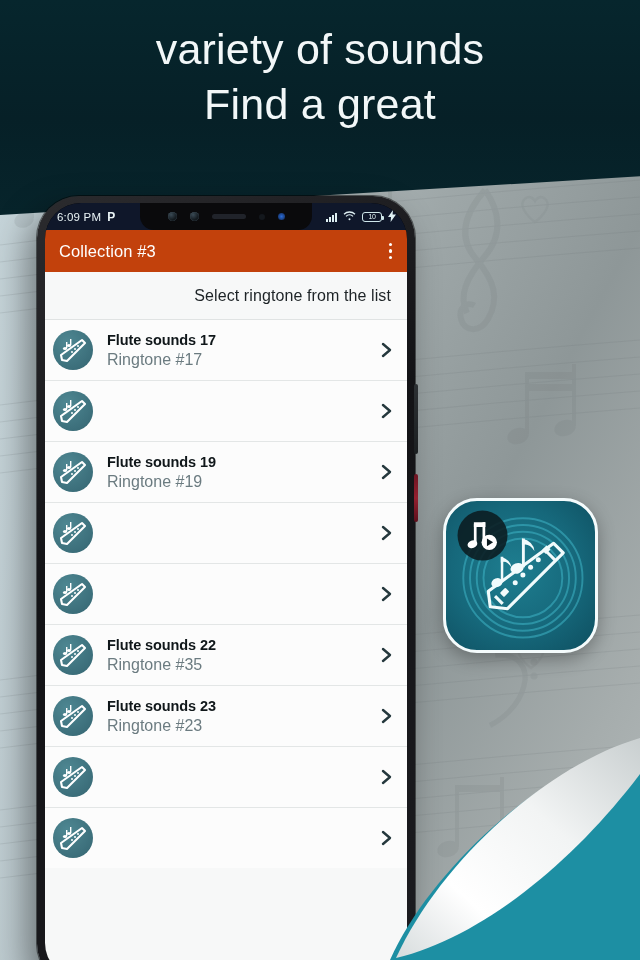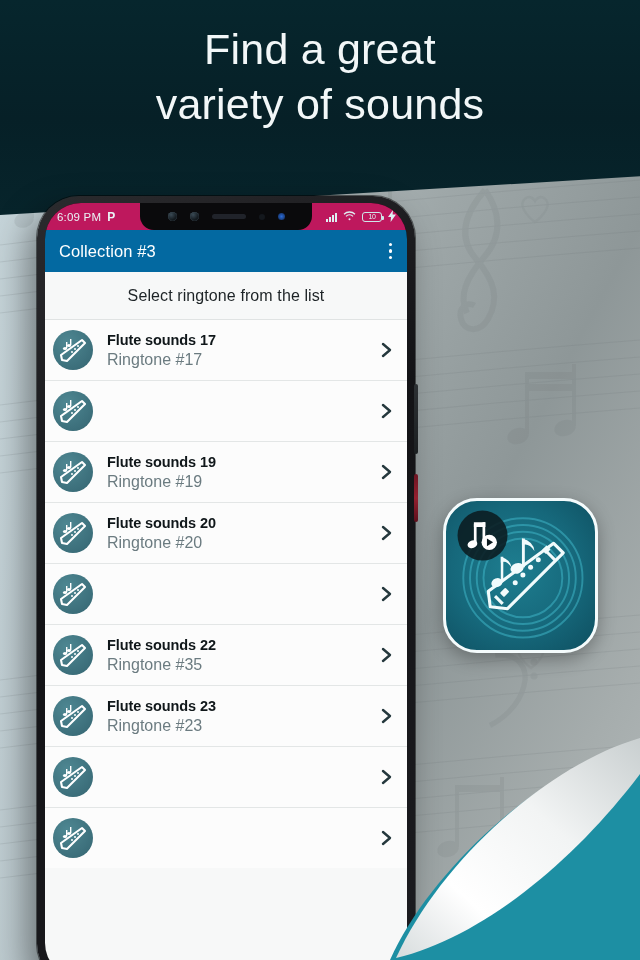--- a/index.html
+++ b/index.html
@@ -87,21 +87,21 @@
   .vol-btn{
     position:absolute; right:-3px; top:188px; width:4px; height:70px;
     border-radius:2px; background:linear-gradient(180deg,#2d3134,#1b1f21);
     z-index:7;
   }
 
   
   .status-bar {
     position:relative;
     height:27px;
-    background:#be185d;
+    background:#0f172a;
     display:flex; align-items:center;
     color:#eaf4f6;
     font-size:11.5px;
     z-index:2;
   }
   .status-left { display:flex; align-items:center; gap:6px; padding-left:12px; z-index:3;}
   .status-left .time{ font-size:11.5px; letter-spacing:.2px; font-weight:400;}
   .p-icon{
     font-weight:700; font-size:12px; line-height:1;
   }
@@ -123,42 +123,42 @@
   .sig i:nth-child(1){height:3px}.sig i:nth-child(2){height:5px}
   .sig i:nth-child(3){height:7px}.sig i:nth-child(4){height:9px}
   .batt{
     position:relative; width:20px; height:10px; border:1.4px solid #cfe6ea; border-radius:3px;
     font-size:7px; display:flex; align-items:center; justify-content:center; color:#dff0f3; letter-spacing:-.3px;
   }
   .batt:after{ content:""; position:absolute; right:-3px; top:3px; width:2px; height:4px; background:#cfe6ea; border-radius:0 1px 1px 0;}
 
   
   .app-bar{
-    height:42px; background:#0369a1;
+    height:42px; background:#c2410c;
     display:flex; align-items:center;
     padding:0 12px 0 14px;
     color:#ffffff;
     position:relative; z-index:2;
   }
   .app-bar .title{ font-size:16.5px; font-weight:400; letter-spacing:.1px;}
   .kebab{ margin-left:auto; display:flex; flex-direction:column; gap:3px; padding:4px 3px; cursor:pointer;}
   .kebab span{ width:3.2px; height:3.2px; border-radius:50%; background:#fff; display:block;}
 
   
   .content{
     background:#f7f8f8;
     height:calc(100% - 69px);
     overflow:hidden;
     position:relative;
   }
   .list-header{
-    text-align:center;
+    text-align:right;
     font-size:16px;
     color:#1d2326;
-    padding:15px 4px 14px;
+    padding:15px 16px 14px;
     letter-spacing:.1px;
   }
   .list{ background:#fbfbfb; }
   .row{
     display:flex; align-items:center;
     height:61px;
     padding:0 12px 0 8px;
     border-top:1px solid #e3e6e6;
     background:#fcfcfc;
     cursor:pointer;
@@ -296,22 +296,22 @@
         <path d="M520 506 c-6 -10 6 -18 11 -9 c5 -9 17 -1 11 9 c-4 7 -11 12 -11 12 s-7 -5 -11 -12z"></path>
         <path d="M300 690 c-6 -10 6 -18 11 -9 c5 -9 17 -1 11 9 c-4 7 -11 12 -11 12 s-7 -5 -11 -12z"></path>
         <path d="M40 700 c-6 -10 6 -18 11 -9 c5 -9 17 -1 11 9 c-4 7 -11 12 -11 12 s-7 -5 -11 -12z"></path>
         <path d="M215 755 c-6 -10 6 -18 11 -9 c5 -9 17 -1 11 9 c-4 7 -11 12 -11 12 s-7 -5 -11 -12z"></path>
       </g>
     </svg>
   </div>
 
   <div class="header-band"></div>
   <div class="header-title">
+    <div>variety of sounds</div>
     <div>Find a great</div>
-    <div>variety of sounds</div>
   </div>
 
   <div class="phone">
     <div class="vol-btn"></div>
     <div class="power-btn"></div>
     <div class="phone-inner">
 
       <div class="status-bar">
         <div class="status-left">
           <span class="time">6:09 PM</span>
@@ -446,24 +446,20 @@
         <circle cx="25" cy="16" r="1"></circle>
                     <circle cx="22" cy="19" r="1"></circle>
         <circle cx="19" cy="22" r="1"></circle>
         <rect x="13" y="12" width="1.4" height="6"></rect>
                     <ellipse cx="12" cy="18.5" rx="2.1" ry="1.6"></ellipse>
         <rect x="17" y="9" width="1.4" height="6"></rect>
                     <ellipse cx="16" cy="15.5" rx="2.1" ry="1.6"></ellipse>
       </g>
     </svg>
               </div>
-       <div class="row-text">
-         <span class="row-title">Flute sounds 20</span>
-         <span class="row-sub">Ringtone #20</span>
-       </div>
        <span class="chev">
                 <svg viewBox="0 0 18 18" fill="none" stroke="currentColor" stroke-width="2.4" stroke-linecap="round" stroke-linejoin="round">
                   <path d="M6 3 L13 9 L6 15"></path>
                 </svg>
               </span>
             </div>
             <div class="row">
               <div class="avatar">
                 <svg viewBox="0 0 40 40">
       <g stroke="#ffffff" stroke-width="2.1" fill="none" stroke-linejoin="round">

